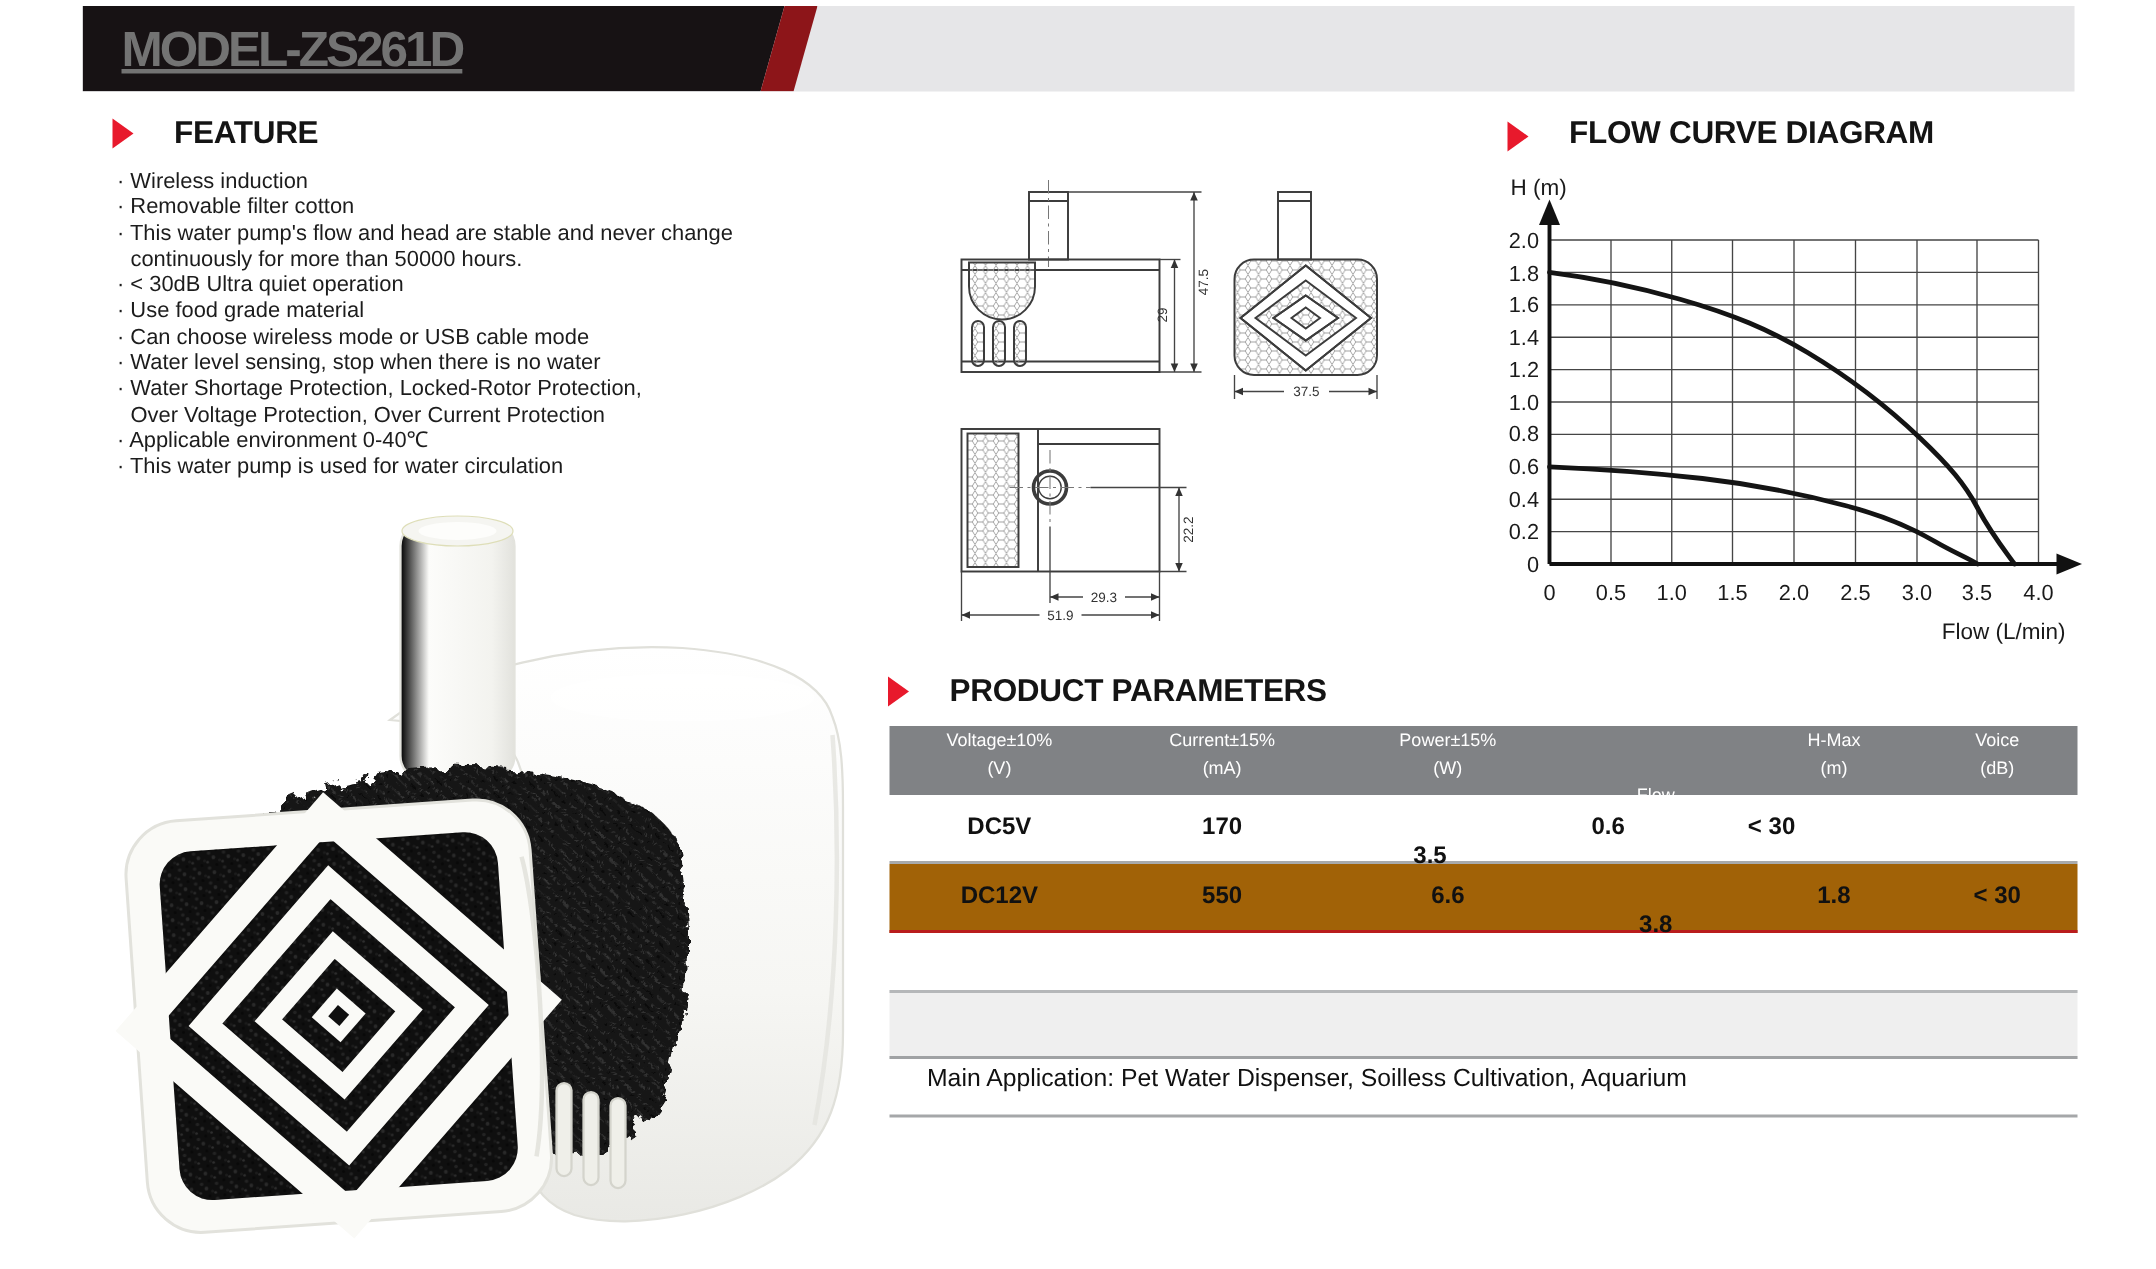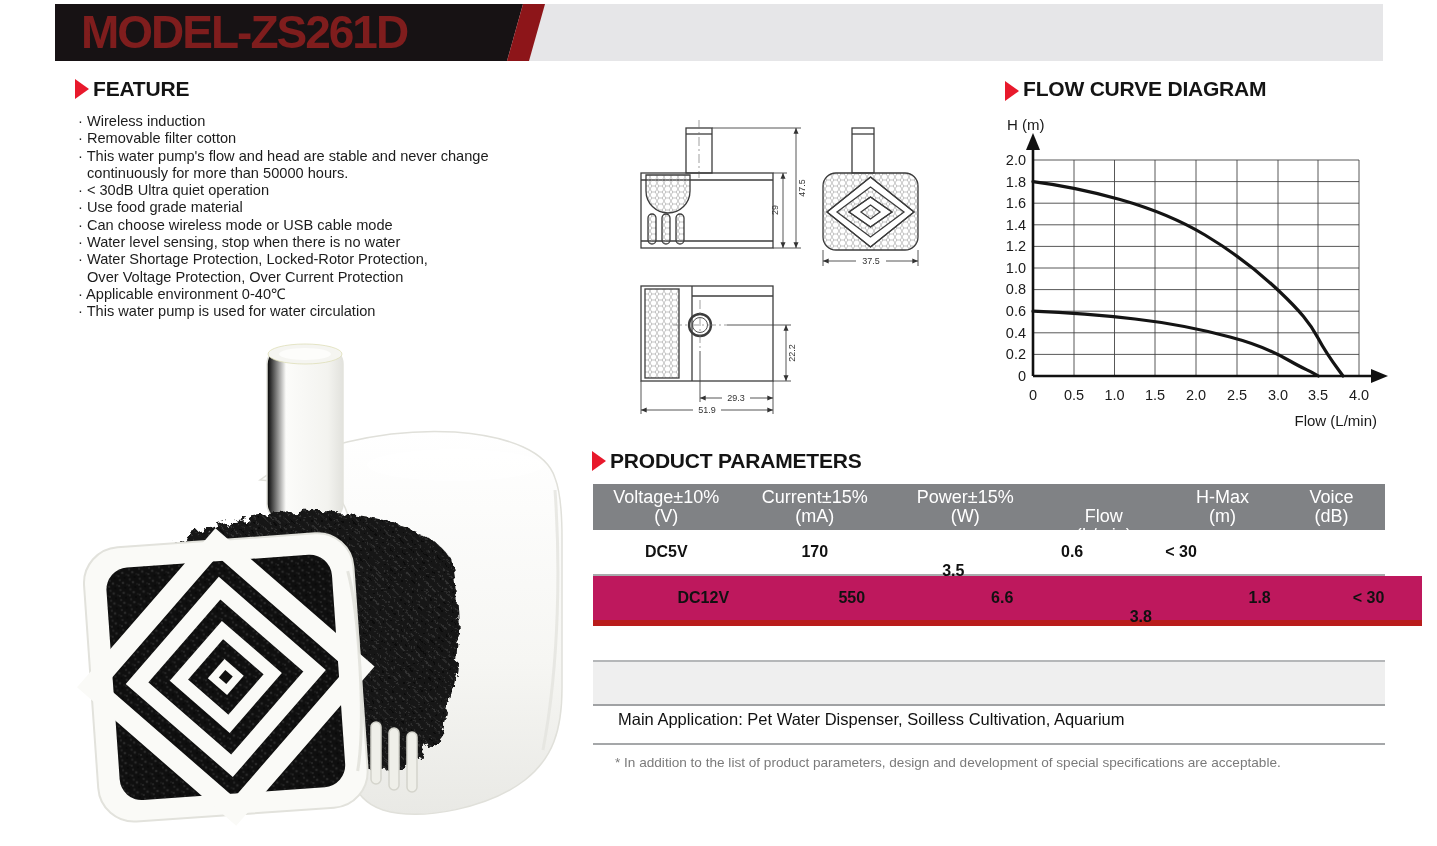--- a/index.html
+++ b/index.html
@@ -5,42 +5,42 @@
   html,body{margin:0;padding:0;background:#fff;}
   .page{position:relative;width:1437px;height:846px;background:#ffffff;overflow:hidden;
         font-family:"Liberation Sans",sans-serif;color:#1a1a1a;}
   
   .topbar{position:absolute;left:55px;top:4px;width:1328px;height:57px;}
   .topbar-gray{position:absolute;inset:0;background:#e6e6e8;}
   .topbar-black{position:absolute;left:0;top:0;width:524px;height:57px;background:#171214;
                 clip-path:polygon(0 0,468px 0,452px 100%,0 100%);}
   .topbar-red{position:absolute;left:452px;top:0;width:46px;height:57px;background:#8d1519;
               clip-path:polygon(16px 0,38px 0,22px 100%,0 100%);}
-  .title{position:absolute;left:26px;top:0;line-height:57px;font-size:46px;font-weight:700;
-         color:#7f1d1d;letter-spacing:-2px;white-space:nowrap;}
-  
-  .sec-head{position:absolute;display:flex;align-items:center;gap:4px;}
+  .title{position:absolute;left:26px;top:0;line-height:57px;font-size:33px;font-weight:700;
+         color:#737373;letter-spacing:-2px;white-space:nowrap;text-decoration:underline;}
+  
+  .sec-head{position:absolute;display:flex;align-items:center;gap:27px;}
   .tri{width:0;height:0;border-left:14px solid #e8192c;border-top:10px solid transparent;
        border-bottom:10px solid transparent;}
   .sec-title{font-size:21px;font-weight:700;color:#141414;letter-spacing:-0.2px;white-space:nowrap;}
   
   .feature-list{position:absolute;left:78px;top:113px;width:490px;font-size:14.6px;line-height:17.3px;color:#1c1c1c;}
   .feature-list .ln{white-space:nowrap;}
   .feature-list .cont{padding-left:9px;}
   
   .ptable{position:absolute;left:593px;top:484px;width:792px;}
   .prow{display:flex;width:100%;}
   .pcell{text-align:center;}
   .c0{width:18.5%;} .c1{width:19%;} .c2{width:19%;} .c3{width:16%;margin-top:37px;} .c4{width:14%;} .c5{width:13.5%;}
   .phead{background:#808285;color:#fff;height:46px;}
-  .phead .pcell{display:flex;flex-direction:column;justify-content:center;font-size:18px;line-height:19px;}
+  .phead .pcell{display:flex;flex-direction:column;font-size:12px;line-height:19px;}
   .pdata{height:44px;font-size:16px;color:#111;}
   .pdata .pcell{display:flex;align-items:center;justify-content:center;font-weight:bold;}
   .row-a{background:#ffffff;border-bottom:2px solid #a8aaac;}
-  .row-b{background:#be185d;border-bottom:6px solid #b91c1c;padding-left:37px;}
+  .row-b{background:#a16207;border-bottom:2px solid #b91c1c;}
   .grayband{position:absolute;left:593px;top:660px;width:792px;height:42px;background:#efefef;
             border-top:2px solid #b5b7b9;border-bottom:2px solid #a0a2a4;}
   .mainapp{position:absolute;left:618px;top:710px;font-size:16.5px;color:#111;white-space:nowrap;}
   .divider{position:absolute;left:593px;top:743px;width:792px;border-top:2px solid #a5a7a9;}
   .footnote{position:absolute;left:615px;top:755px;font-size:13.6px;color:#7a7a7a;white-space:nowrap;}
   
   .appearance-svg{position:absolute;left:615px;top:108px;}
   .flow-svg{position:absolute;left:995px;top:110px;}
   .photo-svg{position:absolute;left:55px;top:330px;}
   svg text{font-family:"Liberation Sans",sans-serif;}
@@ -272,21 +272,20 @@
       <div class="pcell c2">6.6</div>
       <div class="pcell c3">3.8</div>
       <div class="pcell c4">1.8</div>
       <div class="pcell c5">&lt; 30</div>
     </div>
   </div>
 
   <div class="grayband"></div>
   <div class="mainapp">Main Application: Pet Water Dispenser, Soilless Cultivation, Aquarium</div>
   <div class="divider"></div>
-  <div class="footnote">* In addition to the list of product parameters, design and development of special specifications are acceptable.</div>
 
   <svg class="photo-svg" width="535" height="516" viewBox="0 0 535 516">
     <defs>
       <linearGradient id="bodyGrad" x1="0" y1="0" x2="0" y2="1">
         <stop offset="0" stop-color="#ffffff"></stop>
           <stop offset="0.6" stop-color="#f6f6f3"></stop>
         <stop offset="1" stop-color="#e9e9e5"></stop>
       </linearGradient>
       <linearGradient id="tubeGrad" x1="0" y1="0" x2="1" y2="0">
         <stop offset="0" stop-color="#ececе7"></stop>

